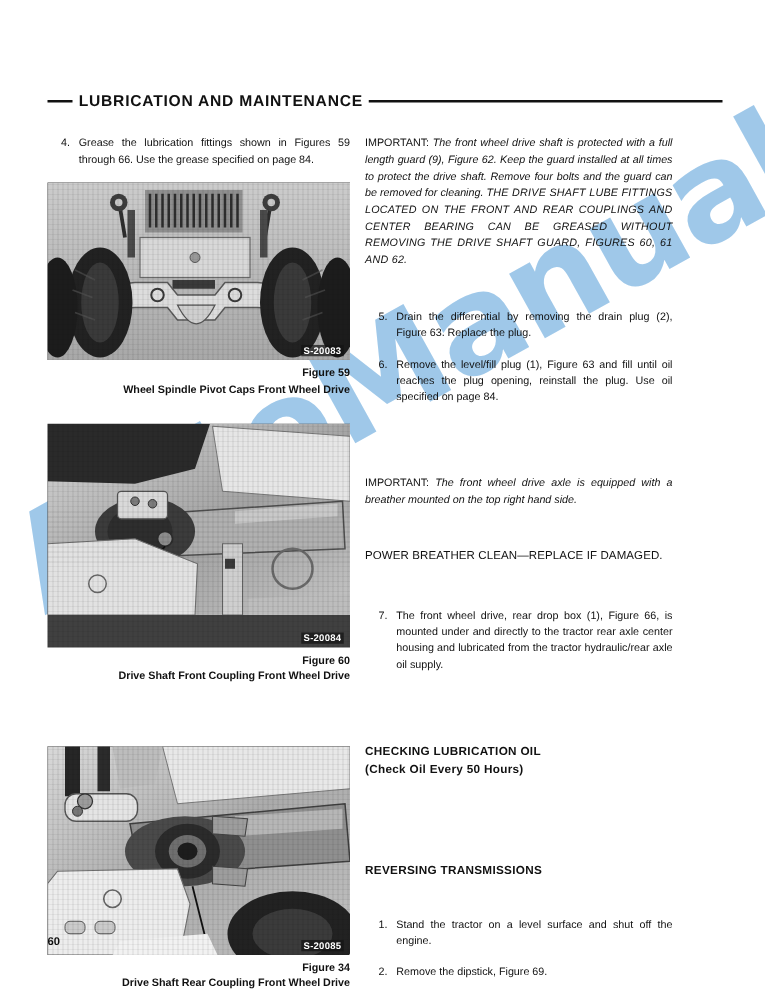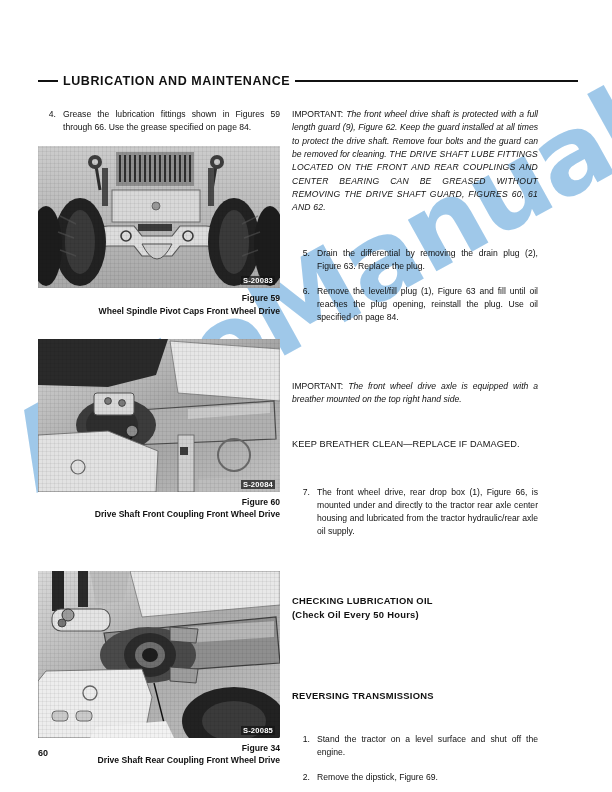--- a/index.html
+++ b/index.html
@@ -293,21 +293,21 @@
       </div>
       <div class="caption">
         <span class="cap-title">Figure 59</span>
         <span class="cap-sub">Wheel Spindle Pivot Caps Front Wheel Drive</span>
       </div>
     </div>
 
     <div class="spacer-20"></div>
 
     <div class="figure">
-      <div class="photo" style="height:153px;">
+      <div class="photo" style="height:179px;">
         <svg width="242" height="153" viewBox="0 0 242 153" preserveAspectRatio="none">
           <defs>
             <linearGradient id="g60bg" x1="0" y1="0" x2="1" y2="1">
               <stop offset="0%" stop-color="#d6d6d6"></stop>
               <stop offset="55%" stop-color="#a2a2a2"></stop>
               <stop offset="100%" stop-color="#c4c4c4"></stop>
             </linearGradient>
           </defs>
           <rect x="0" y="0" width="242" height="153" fill="url(#g60bg)"></rect>
 
@@ -427,21 +427,21 @@
 
     <div class="spacer-44"></div>
 
     <div class="important">
       <span class="lbl">IMPORTANT:</span>
       <span class="it">The front wheel drive axle is equipped with a breather mounted on the top right hand side.</span>
     </div>
 
     <div class="spacer-20"></div>
 
-    <div class="notice">KEEP BREATHER CLEAN—REPLACE IF DAMAGED.</div>
+    <div class="notice">POWER BREATHER CLEAN—REPLACE IF DAMAGED.</div>
 
     <div class="spacer-20"></div>
 
     <div class="numitem">
       <div class="num">7.</div>
       <div class="body">The front wheel drive, rear drop box (1), Figure 66, is mounted under and directly to the tractor rear axle center housing and lubricated from the tractor hydraulic/rear axle oil supply.</div>
     </div>
 
     <div class="spacer-44"></div>
 

